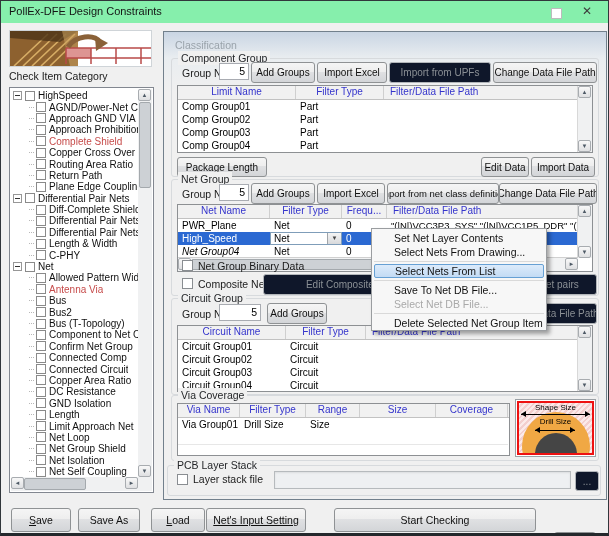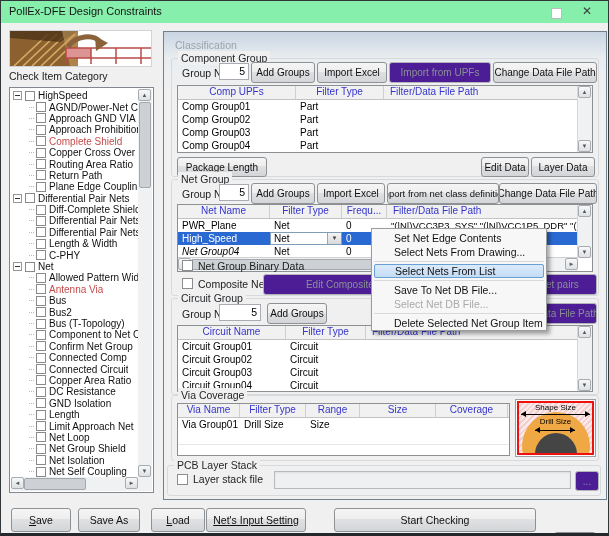--- a/index.html
+++ b/index.html
@@ -20,21 +20,21 @@
          background:linear-gradient(180deg,#c9d5e3 0px,#e9edf0 26px,#f0f0f0 60px)}
 
   
   .gbox{position:absolute;border:1px solid #d7dadd;border-radius:3px}
   .glab{position:absolute;top:-8px;left:6px;background:#f0f0f0;padding:0 3px;font-size:10.5px;color:#25272a;line-height:14px;white-space:nowrap}
 
   
   .btn{position:absolute;display:flex;align-items:center;justify-content:center;font-size:10px;color:#101010;
        background:linear-gradient(180deg,#f5f5f5 0%,#eeeeee 45%,#e0e1e3 46%,#d3d5d8 100%);
        border:1px solid #8f9294;border-radius:3px;white-space:nowrap;overflow:hidden}
-  .btn.dis{background:#4c1d95;border-color:#b2b6ba;color:#8b9095}
+  .btn.dis{background:#0f172a;border-color:#b2b6ba;color:#8b9095}
   .btn.f95{font-size:9.5px}
   .fbtn{font-size:10.5px}
   .fld{position:absolute;background:#fff;border:1px solid #a9acb2;font-size:10.5px;text-align:right;padding-right:3px;line-height:15px;box-sizing:border-box}
   .cbx{position:absolute;width:11px;height:11px;background:#fff;border:1px solid #898d91;box-sizing:border-box}
 
   
   .tbl{position:absolute;background:#fff;border:1px solid #8d9093;overflow:hidden;box-sizing:border-box}
   .thead{display:flex;background:#f1f1f1;height:13px;border-bottom:1px solid #c2c2c2}
   .th{font-size:10px;line-height:12px;color:#3434cc;text-align:center;border-right:1px solid #cfcfcf;overflow:hidden;white-space:nowrap;flex:none;box-sizing:border-box}
   .th.left{text-align:left;padding-left:6px}
@@ -297,21 +297,21 @@
   <div class="btn" style="left:250px;top:61px;width:62px;height:19px">Add Groups</div>
   <div class="btn" style="left:316px;top:61px;width:68px;height:19px">Import Excel</div>
   <div class="btn dis" style="left:388px;top:61px;width:100px;height:19px">Import from UPFs</div>
   <div class="btn" style="left:492px;top:61px;width:102px;height:19px">Change Data File Path</div>
   <div class="tbl" id="comp-table" style="left:176px;top:84px;width:416px;height:68px">
     <div class="vs" style="bottom:0">
       <div class="sb" style="left:0;top:0">▲</div>
       <div class="sb" style="left:0;bottom:0">▼</div>
     </div>
   <div class="thead">
-        <div class="th" style="width: 118px;">Comp UPFs</div>
+        <div class="th" style="width: 118px;">Limit Name</div>
         <div class="th" style="width: 88px;">Filter Type</div>
         <div class="th left" style="width: 196px;">Filter/Data File Path</div>
       </div>
       <div class="tr">
         <div class="td" style="width: 118px;">Comp Group01</div>
         <div class="td" style="width: 88px;">Part</div>
         <div class="td" style="width: 196px;"></div>
       </div>
       <div class="tr">
         <div class="td" style="width: 118px;">Comp Group02</div>
@@ -324,21 +324,21 @@
         <div class="td" style="width: 196px;"></div>
       </div>
       <div class="tr">
         <div class="td" style="width: 118px;">Comp Group04</div>
         <div class="td" style="width: 88px;">Part</div>
         <div class="td" style="width: 196px;"></div>
       </div>
     </div>
   <div class="btn" style="left:176px;top:156px;width:88px;height:18px">Package Length</div>
   <div class="btn" style="left:480px;top:156px;width:46px;height:18px">Edit Data</div>
-  <div class="btn" style="left:530px;top:156px;width:62px;height:18px">Layer Data</div>
+  <div class="btn" style="left:530px;top:156px;width:62px;height:18px">Import Data</div>
 
   <div class="gbox" style="left:170px;top:178px;width:426px;height:115px">
     <div class="glab">Net Group</div>
   </div>
   <div class="lab" style="left:181px;top:187px">Group No.</div>
   <div class="fld" style="left:218px;top:183px;width:30px;height:17px">5</div>
   <div class="btn" style="left:250px;top:182px;width:62px;height:19px">Add Groups</div>
   <div class="btn" style="left:316px;top:182px;width:66px;height:19px">Import Excel</div>
   <div class="btn f95" style="left:386px;top:182px;width:110px;height:19px">Import from net class definition</div>
   <div class="btn" style="left:498px;top:182px;width:96px;height:19px">Change Data File Path</div>
@@ -462,21 +462,21 @@
 
   <div class="gbox" style="left:166px;top:464px;width:432px;height:29px">
     <div class="glab">PCB Layer Stack</div>
   </div>
   <div class="cbx" style="left:176px;top:473px"></div>
   <div class="lab" style="left:192px;top:472px">Layer stack file</div>
   <div class="a" style="left:273px;top:470px;width:297px;height:18px;background:#eef0f2;border:1px solid #b6babd;box-sizing:border-box;box-shadow:inset 0 1px 2px rgba(0,0,0,.08)"></div>
   <div class="btn dis" style="left:574px;top:470px;width:22px;height:18px">...</div>
 
   <div class="menu" id="menu">
-      <div class="mi">Set Net Edge Contents</div>
+      <div class="mi">Set Net Layer Contents</div>
       <div class="mi">Select Nets From Drawing...</div>
       <div class="msep"></div>
       <div class="mi hl">Select Nets From List</div>
       <div class="msep"></div>
       <div class="mi">Save To Net DB File...</div>
       <div class="mi dis">Select Net DB File...</div>
       <div class="msep"></div>
       <div class="mi">Delete Selected Net Group Item</div>
     </div>
 

